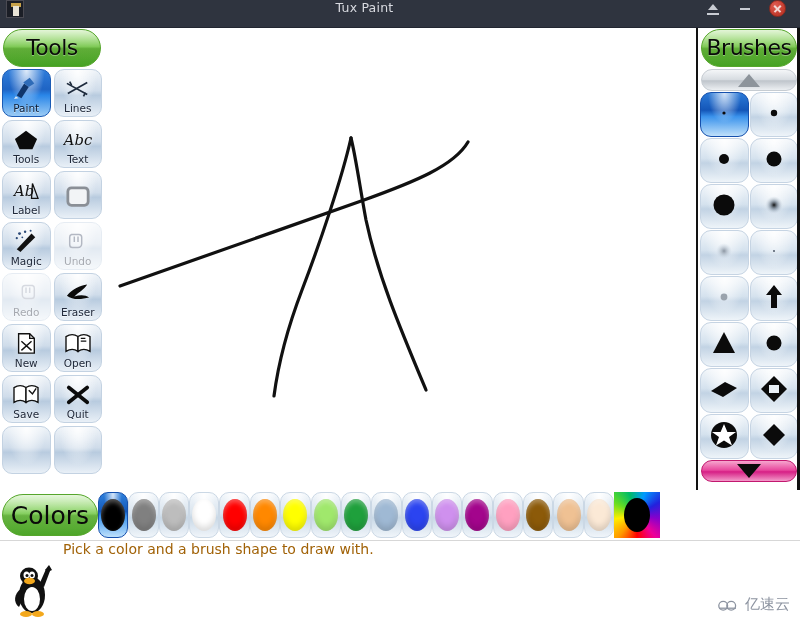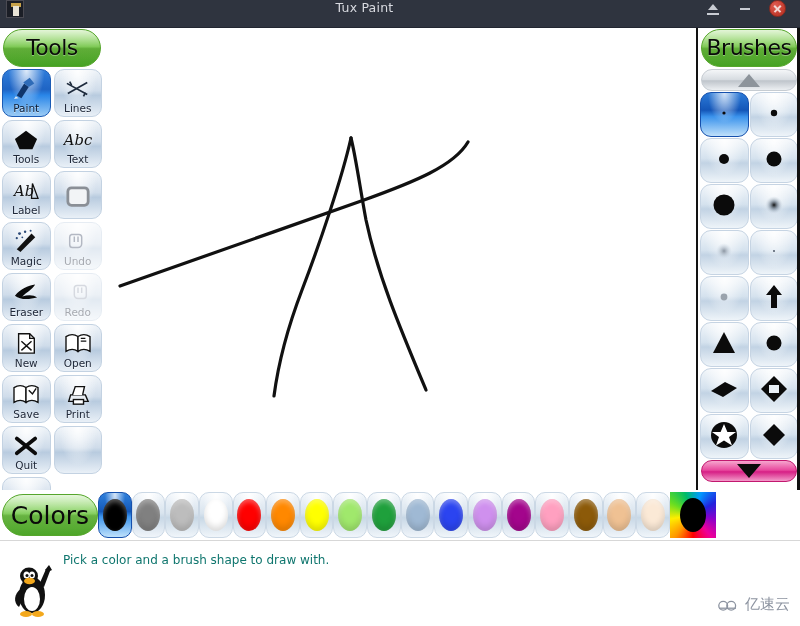--- a/index.html
+++ b/index.html
@@ -166,21 +166,21 @@
 
   
   .canvas-wrap{
     position:absolute; left:104px; top:28px; width:592px; height:462px;
     background:#ffffff; overflow:hidden;
   }
   .canvas-wrap svg{ display:block; }
 
   
   .colors-row{
-    position:absolute; left:0; top:490px; width:716px; height:50px;
+    position:absolute; left:0; top:490px; width:660px; height:50px;
     background:#ffffff; display:flex; align-items:center;
   }
   .colors-pill{
     width:96px; height:42px; margin-left:2px; flex:0 0 auto;
     border-radius:21px;
     background:
       linear-gradient(180deg, rgba(255,255,255,.75) 0%, rgba(255,255,255,.12) 46%, rgba(0,0,0,.10) 52%, rgba(0,0,0,.02) 100%),
       linear-gradient(180deg,#9ade73 0%, #74c84a 50%, #4fa92a 100%);
     border:1px solid #56a62c;
     display:flex; align-items:center; justify-content:center; overflow:hidden;
@@ -219,22 +219,22 @@
     width:26px; height:34px; border-radius:50%;
     background:#000; box-shadow:none;
   }
 
   
   .status-area{
     position:absolute; left:0; top:540px; width:800px; height:86px;
     background:#ffffff; border-top:1px solid #d7d7d7;
   }
   .status-text{
-    position:absolute; left:63px; top:12px;
-    font-size:12px; color:#0f766e;
+    position:absolute; left:63px; top:0;
+    font-size:14px; color:#a16207;
     font-family:"DejaVu Sans", sans-serif;
   }
   .tux{ position:absolute; left:8px; top:18px; width:60px; height:60px; }
   .watermark{
     position:absolute; right:10px; bottom:12px;
     display:flex; align-items:center; gap:5px;
     color:#8c93a0; font-size:15px;
     font-family:"DejaVu Sans", sans-serif;
     text-align:right;
   }
@@ -340,38 +340,38 @@
           <div class="glyph">
             <svg viewBox="0 0 32 26" width="30" height="24">
               <g fill="none" stroke="#44506a" stroke-width="1.6">
                 <path d="M9 6 h8 a3 3 0 0 1 3 3 v7 a4 4 0 0 1-4 4 h-6 a3 3 0 0 1-3-3 v-8 a3 3 0 0 1 2-3z"></path>
                 <path d="M12 8 v6 M16 8 v6"></path>
               </g>
             </svg>
           </div>
           <div class="lbl">Undo</div>
         </div>
-        <div class="tbtn">
-          <div class="glyph">
-            <svg viewBox="0 0 32 26" width="30" height="24">
-              <path d="M4 17 C 10 10, 18 6, 26 5 C 22 11, 16 14, 12 18 C 18 16, 24 16, 28 19 C 20 21, 10 22, 4 17 Z" fill="#0b0b0b"></path>
-            </svg>
-          </div>
-          <div class="lbl">Eraser</div>
-        </div>
         <div class="tbtn dim">
           <div class="glyph">
             <svg viewBox="0 0 32 26" width="30" height="24">
               <g fill="none" stroke="#9aa3b4" stroke-width="1.6">
                 <path d="M23 6 h-8 a3 3 0 0 0-3 3 v7 a4 4 0 0 0 4 4 h6 a3 3 0 0 0 3-3 v-8 a3 3 0 0 0-2-3z"></path>
                 <path d="M20 8 v6 M16 8 v6"></path>
               </g>
             </svg>
           </div>
           <div class="lbl">Redo</div>
+        </div>
+        <div class="tbtn">
+          <div class="glyph">
+            <svg viewBox="0 0 32 26" width="30" height="24">
+              <path d="M4 17 C 10 10, 18 6, 26 5 C 22 11, 16 14, 12 18 C 18 16, 24 16, 28 19 C 20 21, 10 22, 4 17 Z" fill="#0b0b0b"></path>
+            </svg>
+          </div>
+          <div class="lbl">Eraser</div>
         </div>
         <div class="tbtn">
           <div class="glyph">
             <svg viewBox="0 0 32 26" width="30" height="24">
               <g fill="none" stroke="#111" stroke-width="1.5">
                 <path d="M8 3 h12 l5 5 v16 H8 Z" fill="#fff"></path>
                 <path d="M20 3 v5 h5"></path>
                 <path d="M11 11 L22 21 M22 11 L11 21"></path>
               </g>
             </svg>
@@ -394,32 +394,20 @@
           <div class="glyph">
             <svg viewBox="0 0 32 26" width="30" height="24">
               <g fill="#fff" stroke="#111" stroke-width="1.5">
                 <path d="M3 6 C8 3, 13 4, 16 6 L16 22 C13 20, 8 19, 3 22 Z"></path>
                 <path d="M29 6 C24 3, 19 4, 16 6 L16 22 C19 20, 24 19, 29 22 Z"></path>
                 <path d="M19 9 L23 13 L27 7"></path>
               </g>
             </svg>
           </div>
           <div class="lbl">Save</div>
-        </div>
-        <div class="tbtn">
-          <div class="glyph">
-            <svg viewBox="0 0 32 26" width="30" height="24">
-              <g fill="none" stroke="#111" stroke-width="1.5">
-                <path d="M8 14 h16 l3 7 H6 Z" fill="#e9eef4"></path>
-                <path d="M10 14 L13 5 h10 l-2 9" fill="#fff"></path>
-                <rect x="11" y="19" width="11" height="5" fill="#fff"></rect>
-              </g>
-            </svg>
-          </div>
-          <div class="lbl">Print</div>
         </div>
         <div class="tbtn">
           <div class="glyph">
             <svg viewBox="0 0 32 26" width="30" height="24">
               <g stroke="#0b0b0b" stroke-width="4" stroke-linecap="round">
                 <path d="M6 6 L26 22"></path>
                 <path d="M26 6 L6 22"></path>
               </g>
             </svg>
           </div>

